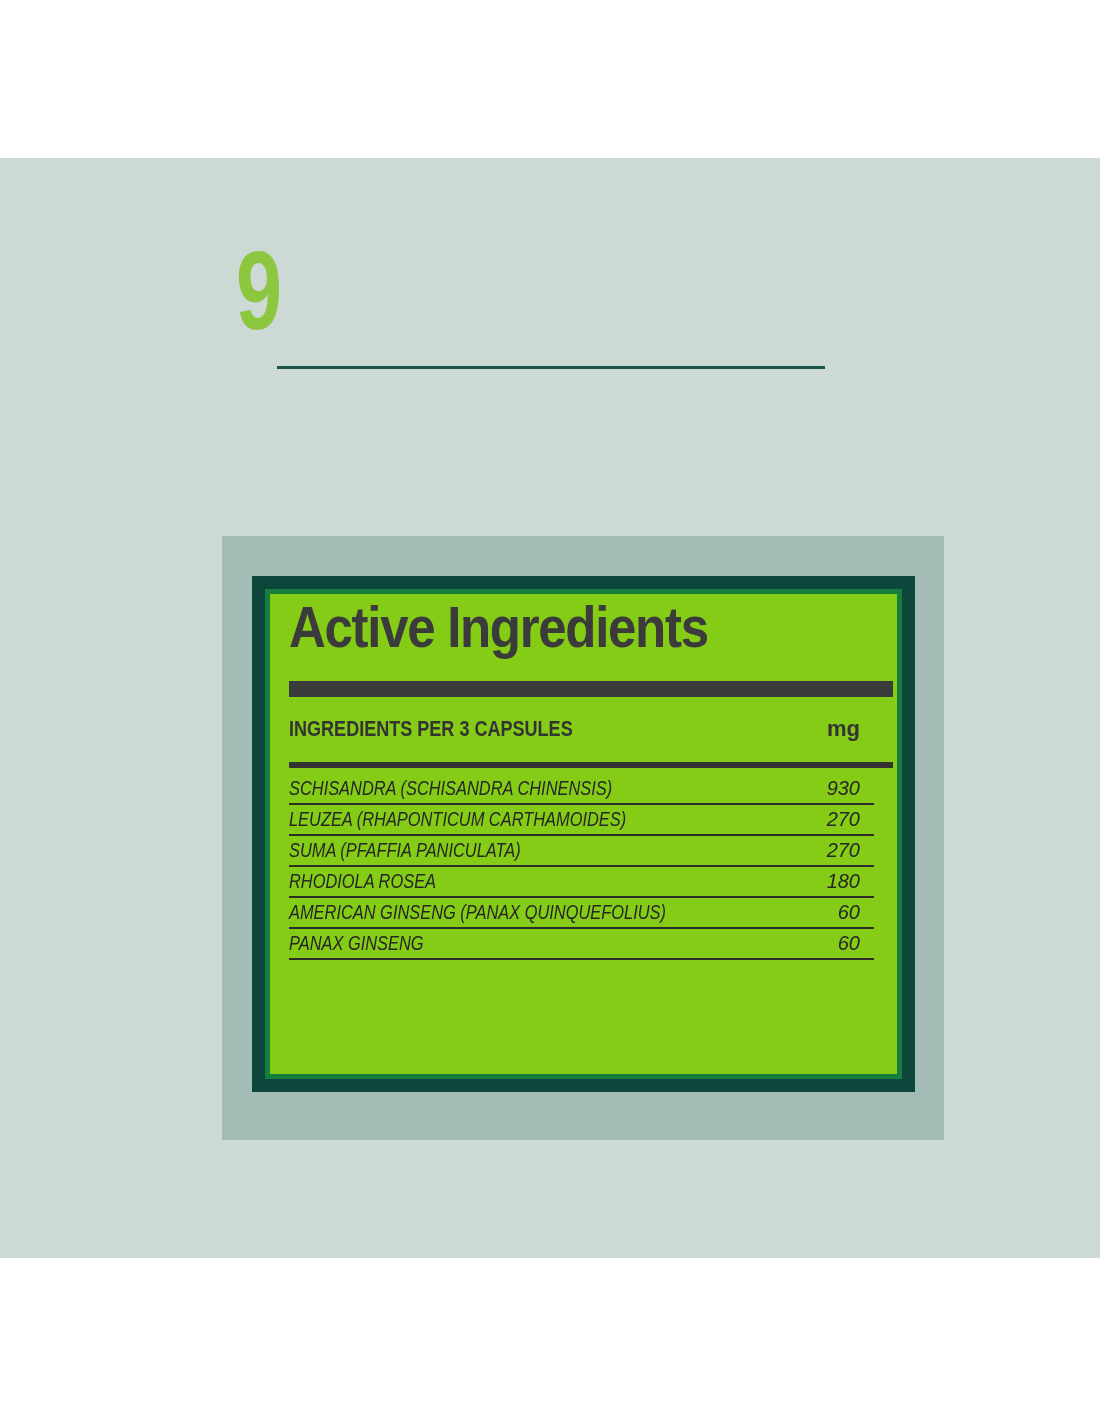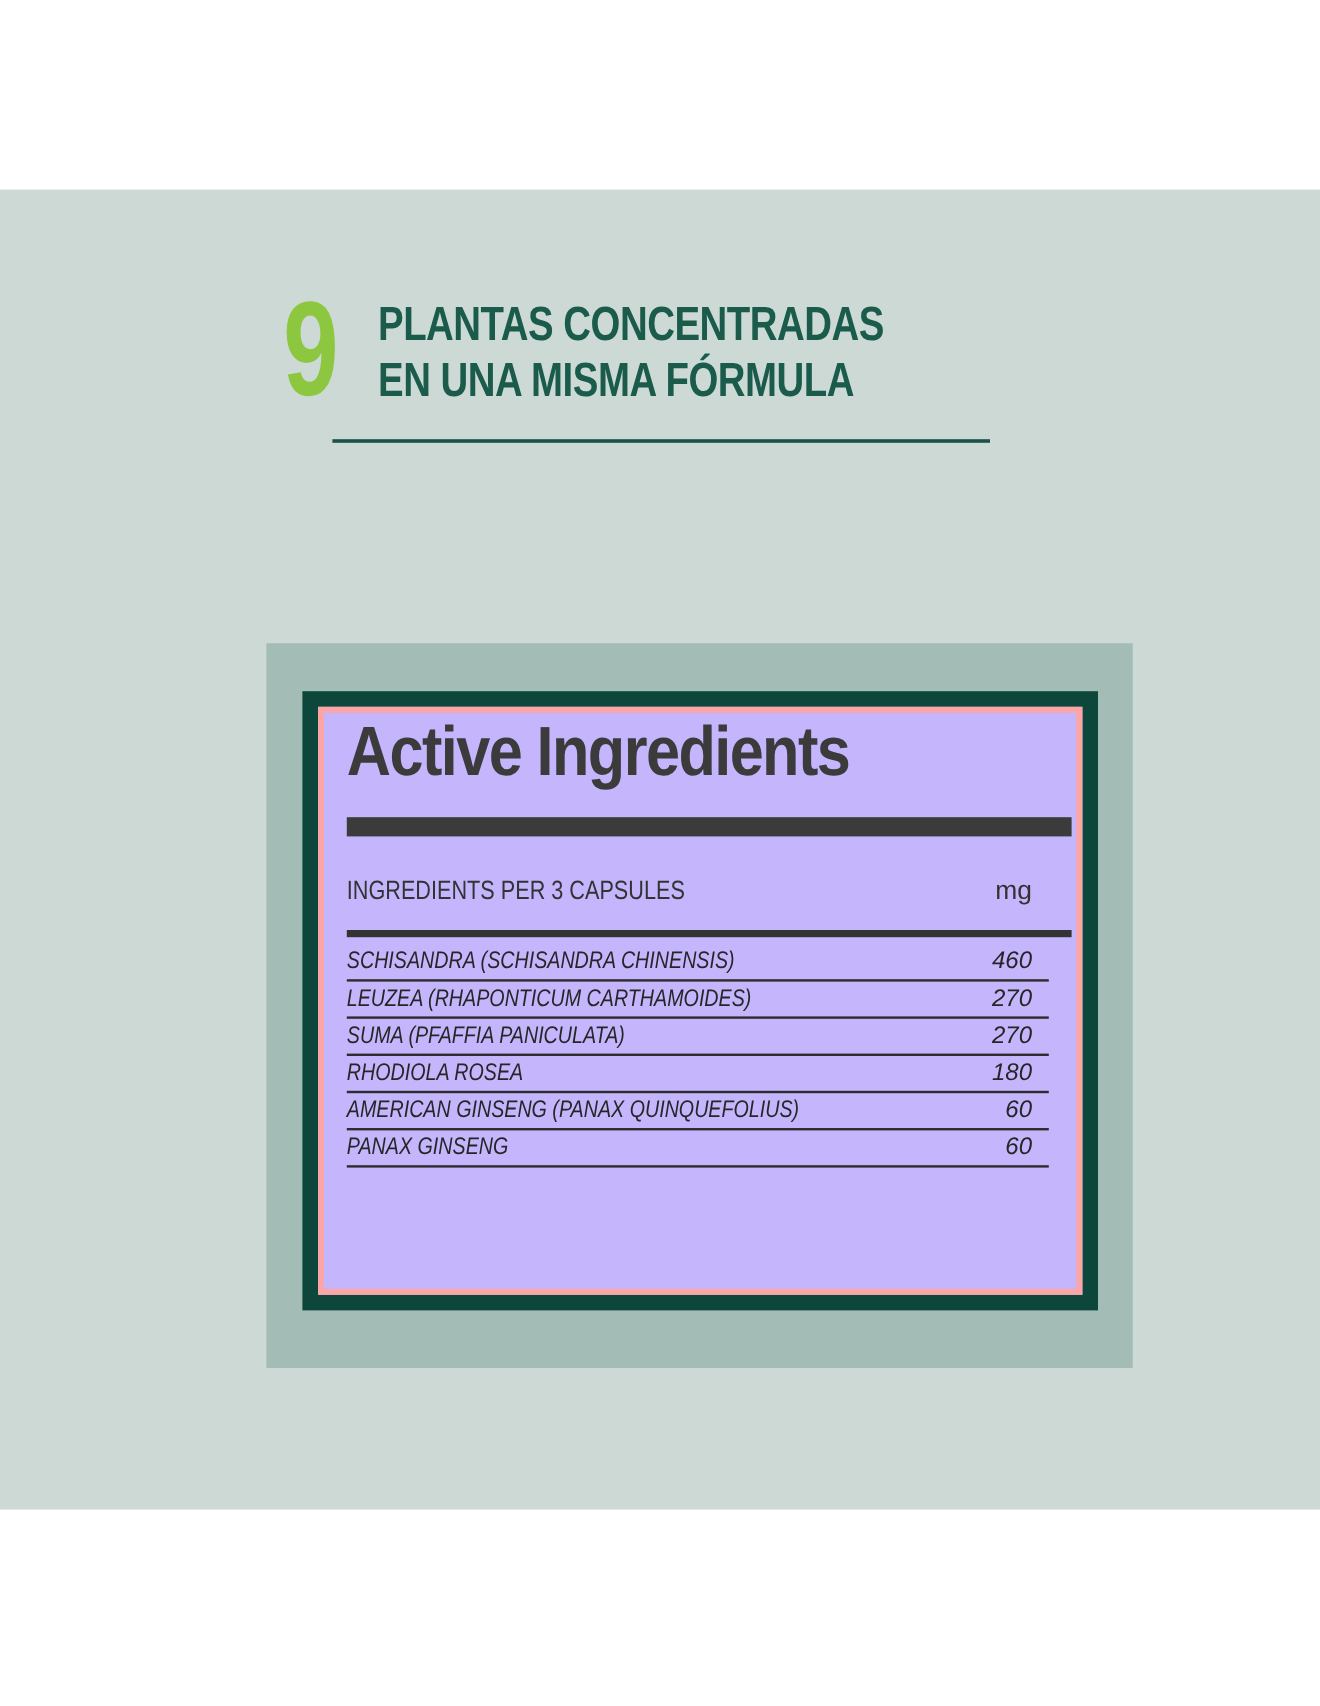--- a/index.html
+++ b/index.html
@@ -73,22 +73,22 @@
     position: absolute;
     left: 30px;
     top: 40px;
     width: 663px;
     height: 516px;
     background: #0d473b;
   }
   .panel-white {
     position: absolute;
     top: 13px; left: 13px; right: 13px; bottom: 13px;
-    background: #c4b5fd;
-    border: 5px solid #fca5a5;
+    background: #84cc16;
+    border: 5px solid #15803d;
     box-sizing: border-box;
     overflow: hidden;
   }
   .ai-title {
     margin: 2px 0 0 19px;
     font-size: 58px;
     line-height: 61px;
     font-weight: 700;
     letter-spacing: -1.5px;
     color: #3b3b3b;
@@ -98,24 +98,24 @@
   }
   .black-bar {
     height: 16px;
     margin: 24px 4px 0 19px;
     background: #3b3b3b;
   }
   .cols-header {
     display: flex;
     justify-content: space-between;
     align-items: flex-end;
-    margin: 32px 37px 0 19px;
+    margin: 19px 37px 0 19px;
     height: 26px;
     color: #333333;
-    font-weight: 400;
+    font-weight: 700;
   }
   .cols-header .label {
     font-size: 22px;
     display: inline-block;
     transform: scaleX(0.82);
     transform-origin: 0 50%;
     white-space: nowrap;
   }
   .cols-header .unit {
     font-size: 22px;
@@ -152,24 +152,20 @@
 </style>
 </head>
 <body>
 
 <div class="page">
 
   <div class="band"></div>
 
   <div class="count-number">9</div>
 
-  <div class="headline">
-    <span class="line">PLANTAS CONCENTRADAS</span><br>
-    <span class="line">EN UNA MISMA FÓRMULA</span>
-  </div>
 
   <div class="headline-underline"></div>
 
   <div class="card">
     <div class="panel">
       <div class="panel-white">
 
         <div class="ai-title">Active Ingredients</div>
 
         <div class="black-bar"></div>
@@ -177,21 +173,21 @@
         <div class="cols-header">
           <span class="label">INGREDIENTS PER 3 CAPSULES</span>
           <span class="unit">mg</span>
         </div>
 
         <div class="thick-line"></div>
 
         <div class="ing-table">
           <div class="row">
             <span class="name">SCHISANDRA (SCHISANDRA CHINENSIS)</span>
-            <span class="value">460</span>
+            <span class="value">930</span>
           </div>
           <div class="row">
             <span class="name">LEUZEA (RHAPONTICUM CARTHAMOIDES)</span>
             <span class="value">270</span>
           </div>
           <div class="row">
             <span class="name">SUMA (PFAFFIA PANICULATA)</span>
             <span class="value">270</span>
           </div>
           <div class="row">

